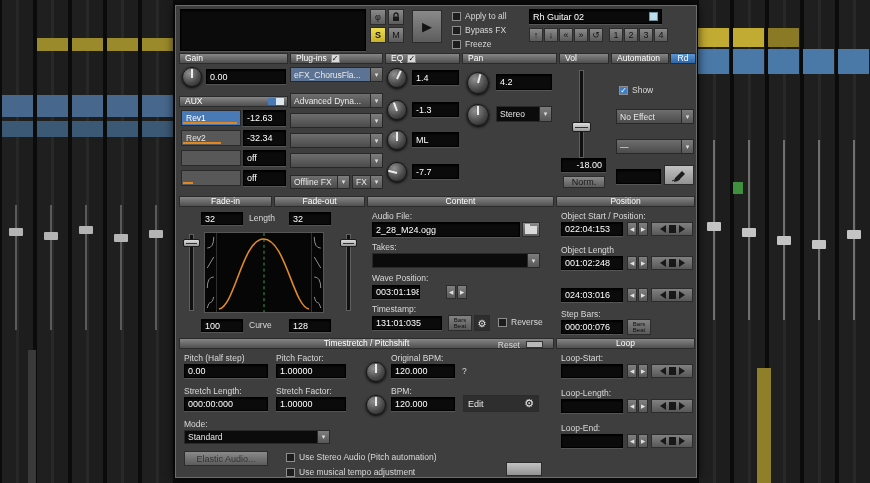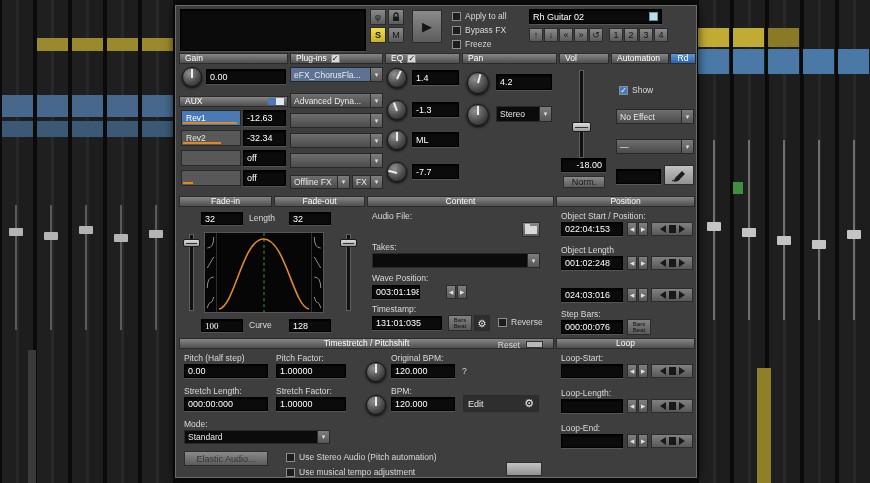--- a/index.html
+++ b/index.html
@@ -347,25 +347,26 @@
           </svg>
         <svg width="9" height="13" viewBox="0 0 9 14">
             <path d="M1 1 Q8 1 8 13" stroke="#9a9a9a" fill="none"></path>
           </svg>
         <svg width="9" height="13" viewBox="0 0 9 14">
             <path d="M1 1 C4 12 5 2 8 13" stroke="#9a9a9a" fill="none"></path>
           </svg>
       </div>
     </div>
 
-    <div class="field" style="left:25px;top:313px;width:42px;height:13px;font-family:Liberation Serif, serif;">100</div>
+    <div class="field" style="left:25px;top:313px;width:42px;height:13px;">100</div>
     <div class="lbl" style="left:73px;top:314px;">Curve</div>
     <div class="field" style="left:113px;top:313px;width:42px;height:13px;">128</div>
 
     <div class="lbl" style="left:196px;top:205px;">Audio File:</div>
+    <div class="field" style="left:196px;top:216px;width:148px;height:15px;">2_28_M24.ogg</div>
     <div class="btn" style="left:346px;top:216px;width:18px;height:15px;">
         <span class="folder"></span>
       </div>
     <div class="lbl" style="left:196px;top:236px;">Takes:</div>
     <div class="dd dark" style="left:196px;top:247px;width:168px;height:15px;">
         <span class="txt"></span>
         <span class="arr">▾</span>
       </div>
     <div class="lbl" style="left:196px;top:267px;">Wave Position:</div>
     <div class="field" style="left:196px;top:279px;width:48px;height:14px;">003:01:198</div>

